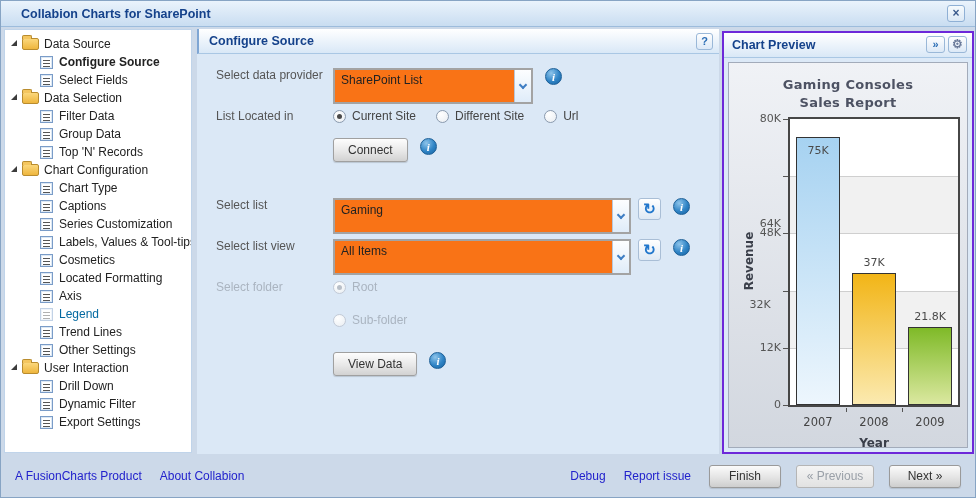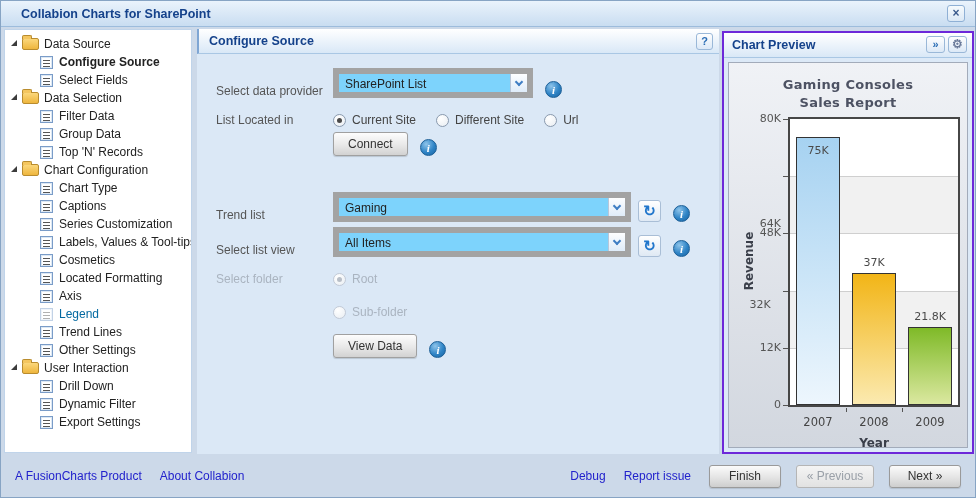--- a/index.html
+++ b/index.html
@@ -35,24 +35,24 @@
     background:repeating-linear-gradient(#555 0 1px, transparent 1px 3px); }
 
   
   .main { position:absolute; left:196px; top:28px; width:522px; height:425px; background:#dbe8f6; }
   .panel-header { height:25px; background:linear-gradient(#ffffff,#d9e8f7);
     border-bottom:1px solid #a9c7e4; border-left:2px solid #7fa6d4;
     display:flex; align-items:center; font-size:12.5px; font-weight:bold; color:#15428b; padding-left:10px; position:relative; }
   .help-btn { position:absolute; right:6px; top:4px; width:17px; height:17px; border:1px solid #9ab8d8; border-radius:3px;
     background:linear-gradient(#fefefe,#dce9f7); color:#2a6db5; font-size:11px; font-weight:bold; text-align:center; line-height:15px; cursor:pointer; }
   .form { position:relative; padding:14px 0 0 19px; font-size:12px; color:#444; }
-  .frow { display:flex; align-items:flex-end; min-height:24px; margin-bottom:5px; }
+  .frow { display:flex; align-items:flex-start; min-height:24px; margin-bottom:5px; }
   .flabel { width:117px; flex:none; color:#555; }
   .flabel.disabled { color:#aab4c0; }
-  .sel { display:flex; align-items:stretch; height:30px; background:#7dd3fc; border:6px solid #a3a3a3; cursor:pointer; }
+  .sel { display:flex; align-items:stretch; height:36px; background:#f97316; border:2px solid #a3a3a3; cursor:pointer; }
   .sel .val { flex:1; padding:3px 0 0 6px; color:#222; overflow:hidden; white-space:nowrap; }
   .sel .arrow { width:17px; border-left:1px solid #b8c6d8; background:linear-gradient(#fdfeff,#dfecf9);
     display:flex; align-items:center; justify-content:center; }
   .chev { width:6px; height:6px; border-right:2px solid #3f7ec4; border-bottom:2px solid #3f7ec4; transform:rotate(45deg); margin-top:-3px; }
   .radio { display:flex; align-items:center; margin-right:20px; cursor:pointer; }
   .radio .circ { width:13px; height:13px; border-radius:50%; border:1px solid #8a9aae;
     background:radial-gradient(circle at 35% 30%, #ffffff, #e8edf2); margin-right:6px; position:relative; flex:none; }
   .radio.checked .circ::after { content:""; position:absolute; left:3px; top:3px; width:5px; height:5px; border-radius:50%; background:#4a4a4a; }
   .radio.disabled { cursor:default; }
   .radio.disabled .circ { border-color:#c2cad6; }
@@ -244,21 +244,21 @@
           </div>
       </div>
 
       <div class="frow">
         <span class="flabel"></span>
         <button class="btn">Connect</button>
         <span class="info">i</span>
       </div>
 
       <div class="frow" style="margin-top:36px">
-        <span class="flabel">Trend list</span>
+        <span class="flabel">Select list</span>
         <div class="sel" style="width:298px">
           <span class="val">Gaming</span>
           <span class="arrow">
               <span class="chev"></span>
             </span>
         </div>
         <span class="refresh-btn">↻</span>
         <span class="info">i</span>
       </div>
 

